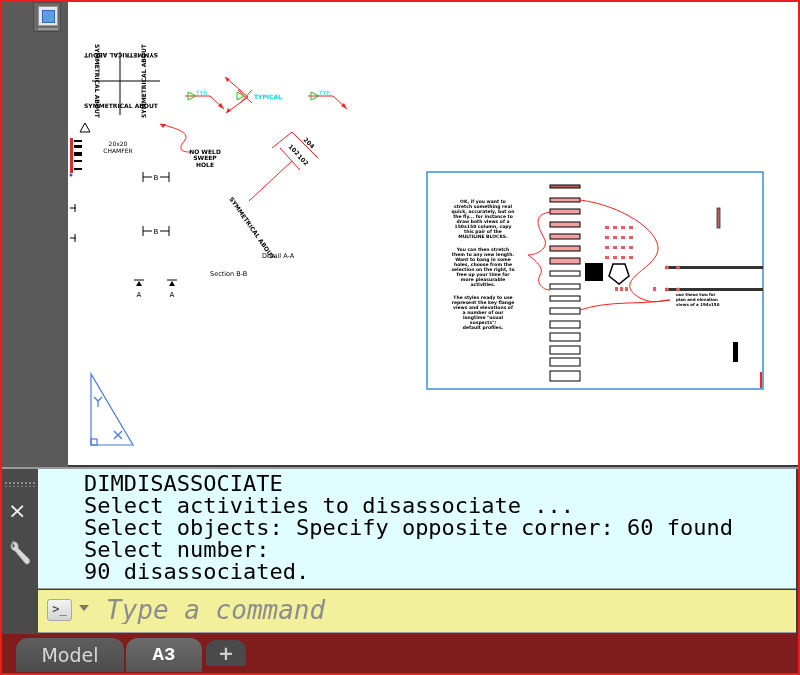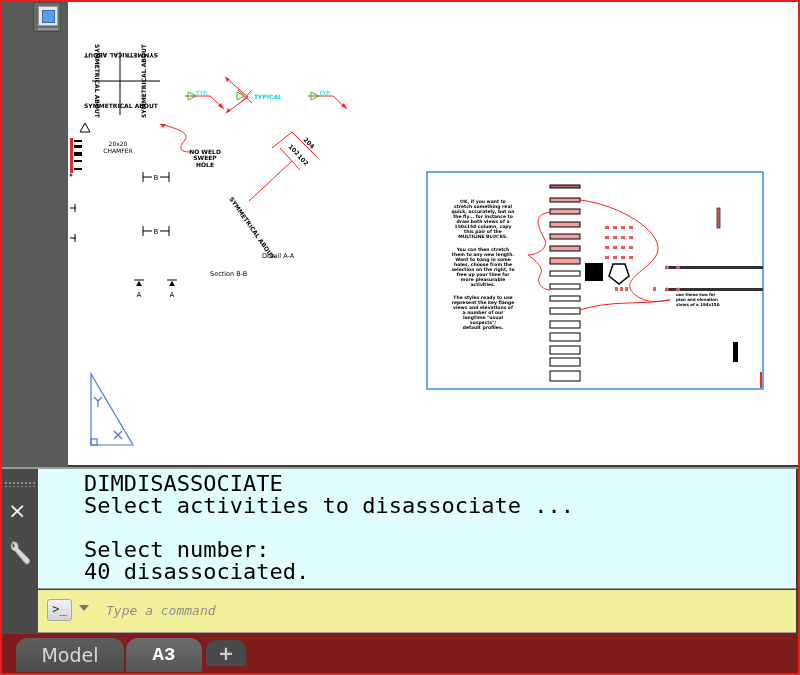--- a/index.html
+++ b/index.html
@@ -15,21 +15,21 @@
   .cmd-area { position:absolute; left:0; top:467px; width:800px; height:167px; background:#3c3c3c; border-top:2px solid #9a9a9a; }
   .cmd-grip { position:absolute; left:2px; top:0; width:36px; height:165px; background:#4a4a4a; }
   .grip-dots { position:absolute; left:2px; top:12px; width:32px; height:6px; background-image:radial-gradient(circle, #8a8a8a 1px, transparent 1.2px); background-size:4px 4px; }
   .close-x { position:absolute; left:6px; top:29px; color:#f0f0f0; font-size:22px; font-family:"DejaVu Sans", sans-serif; cursor:pointer; }
   .wrench { position:absolute; left:6px; top:70px; width:24px; height:28px; cursor:pointer; }
   .history { position:absolute; left:38px; top:0; width:758px; height:119px; background:#e0fdff; border-bottom:1px solid #9c9c9c; }
   .history .line { position:absolute; left:6px; font-family:"DejaVu Sans Mono", monospace; font-size:22px; color:#000; white-space:pre; line-height:22px;margin-left:40px; }
   .input-bar { position:absolute; left:38px; top:121px; width:758px; height:42px; background:#f2f09a; border-bottom:1px solid #9c9c9c; }
   .prompt-btn { position:absolute; left:9px; top:9px; width:25px; height:22px; background:linear-gradient(#f3f3f3,#d4d4d4); border:1px solid #a8a8a8; border-radius:3px; box-sizing:border-box; font-family:"DejaVu Sans Mono", monospace; font-size:12px; color:#333; text-align:center; line-height:19px; cursor:pointer; }
   .prompt-caret { position:absolute; left:41px; top:15px; width:0; height:0; border-left:5px solid transparent; border-right:5px solid transparent; border-top:6px solid #777; cursor:pointer; }
-  .cmd-input { position:absolute; left:68px; top:6px; width:660px; height:28px; background:transparent; border:none; outline:none; font-family:"DejaVu Sans Mono", monospace; font-style:italic; font-size:13px; color:#701a75; padding:0; }
+  .cmd-input { position:absolute; left:68px; top:6px; width:660px; height:28px; background:transparent; border:none; outline:none; font-family:"DejaVu Sans Mono", monospace; font-style:italic; font-size:26px; color:#701a75; padding:0; }
   .cmd-input::placeholder { color:#8d8d8d; font-style:italic; }
   .tabs { position:absolute; left:0; top:634px; width:800px; height:41px; background:#7f1d1d;padding-left:34px; }
   .tab { position:absolute; top:4px; height:34px; font-family:"DejaVu Sans", sans-serif; font-size:19px; line-height:34px; text-align:center; cursor:pointer; }
   .tab-model { left:16px; width:108px; color:#d8d8d8; background:linear-gradient(#5e5e5e,#4c4c4c); border-radius:12px 12px 0 0; }
   .tab-a3 { left:126px; width:76px; color:#ffffff; font-weight:bold; background:linear-gradient(#6c6c6c,#555555); border-radius:12px 12px 0 0;font-family:Liberation Mono, monospace; }
   .tab-add { left:206px; top:6px; width:40px; height:26px; line-height:26px; color:#cfcfcf; font-weight:bold; background:#4a4a4a; border-radius:10px 10px 2px 2px; }
 </style>
 </head>
 <body>
 
@@ -257,22 +257,23 @@
   <div class="cmd-grip">
     <div class="grip-dots"></div>
     <div class="close-x">×</div>
     <svg class="wrench" viewBox="0 0 24 28">
       <path d="M4 4 C2 7 3 11 7 12 L17 24 C18 25.5 20 25.5 21 24 C22 23 22 21 21 20 L10 9 C11 5 8 2 4 3 L7 7 L5 9 Z" fill="#d8d8d8" stroke="#9a9a9a" stroke-width="0.8"></path>
     </svg>
   </div>
   <div class="history">
     <div class="line" style="top:4px">DIMDISASSOCIATE</div>
     <div class="line" style="top:26px">Select activities to disassociate ...</div>
+    <div class="line" style="top:48px">Select objects: Specify opposite corner: 60 found</div>
     <div class="line" style="top:70px">Select number:</div>
-    <div class="line" style="top:92px">40 disassociated.</div>
+    <div class="line" style="top:92px">90 disassociated.</div>
   </div>
   <div class="input-bar">
     <div class="prompt-btn">&gt;_</div>
     <div class="prompt-caret"></div>
     <input class="cmd-input" type="text" placeholder="Type a command" style="">
   </div>
 </div>
 
 <div class="tabs">
   <div class="tab tab-model">Model</div>

